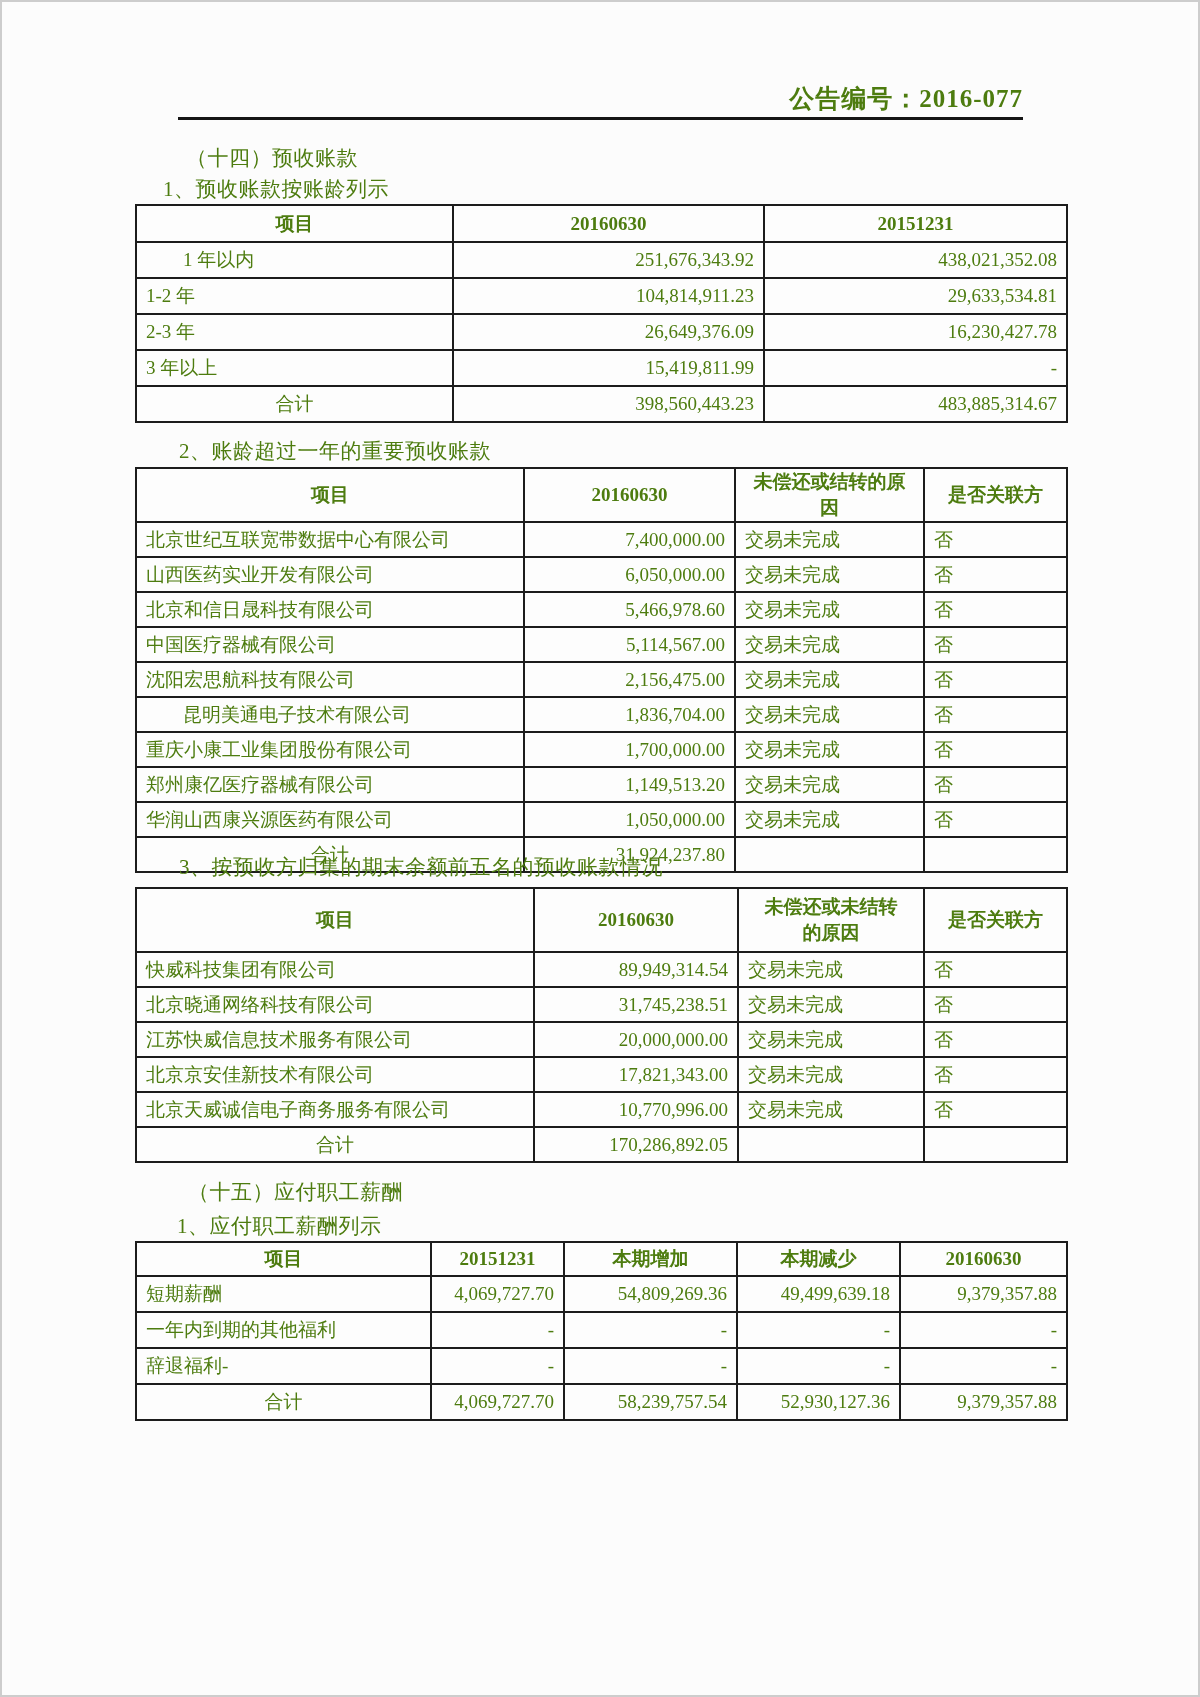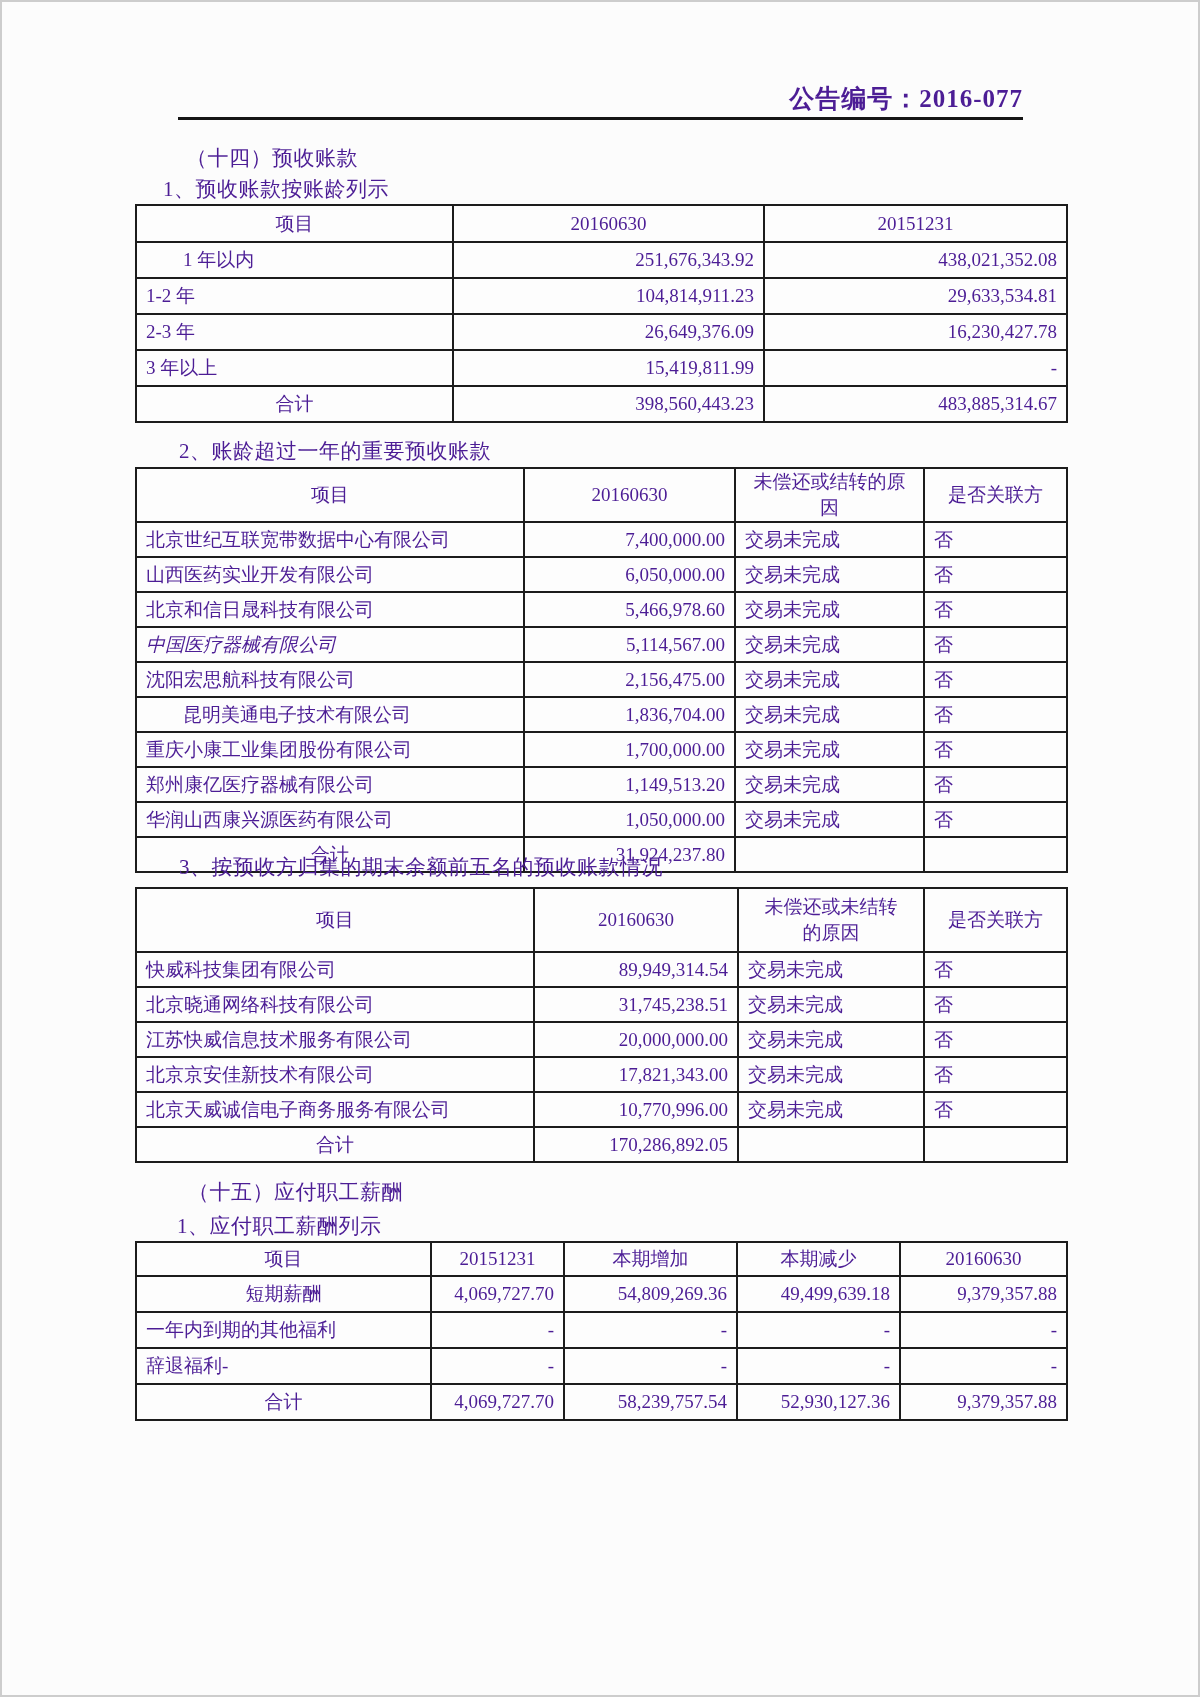--- a/index.html
+++ b/index.html
@@ -3,21 +3,21 @@
 <meta charset="utf-8">
 <style>
   html,body{margin:0;padding:0;background:#e9e9e9;}
   .page{
     position:relative;
     width:1200px;height:1697px;
     margin:0 auto;
     background:#fcfcfc;
     box-shadow:inset 0 0 0 2px #cdcdcd;
     font-family:"Liberation Serif","DejaVu Serif",serif;
-    color:#4c1d95;
+    color:#4d7c0f;
     overflow:hidden;
   }
   .doc-number{
     position:absolute;
     top:82px;right:177px;
     font-size:25px;font-weight:700;
     letter-spacing:1px;
     white-space:nowrap;
   }
   .header-rule{
@@ -47,21 +47,21 @@
     background:#fdfdfd;
   }
   table.fin th, table.fin td{
     border:2px solid #1c1c1c;
     padding:0 9px;
     vertical-align:middle;
     overflow:hidden;
     line-height:26px;
   }
   table.fin th{
-    font-weight:normal;
+    font-weight:bold;
     text-align:center;
     margin-left:19px;
   }
   #t1{left:135px;top:204px;width:931px;}
   #t1 th{height:35px;}
   #t1 td{height:34px;}
 
   #t2{left:135px;top:467px;width:931px;}
   #t2 th{height:32px;}
   #t2 td{height:33px;}
@@ -159,21 +159,21 @@
           <td style="text-align: left;">交易未完成</td>
           <td class="yes-no" style="text-align: left;">否</td>
         </tr>
         <tr>
           <td style="text-align: left;">北京和信日晟科技有限公司</td>
           <td style="text-align: right;">5,466,978.60</td>
           <td style="text-align: left;">交易未完成</td>
           <td class="yes-no" style="text-align: left;">否</td>
         </tr>
         <tr>
-          <td style="text-align: left; font-style: italic;">中国医疗器械有限公司</td>
+          <td style="text-align: left;">中国医疗器械有限公司</td>
           <td style="text-align: right;">5,114,567.00</td>
           <td style="text-align: left;">交易未完成</td>
           <td class="yes-no" style="text-align: left;">否</td>
         </tr>
         <tr>
           <td style="text-align: left;">沈阳宏思航科技有限公司</td>
           <td style="text-align: right;">2,156,475.00</td>
           <td style="text-align: left;">交易未完成</td>
           <td class="yes-no" style="text-align: left;">否</td>
         </tr>
@@ -282,21 +282,21 @@
         <tr>
           <th>项目</th>
           <th>20151231</th>
           <th>本期增加</th>
           <th>本期减少</th>
           <th>20160630</th>
         </tr>
       </thead>
     <tbody>
         <tr>
-          <td style="text-align: center;">短期薪酬</td>
+          <td style="text-align: left;">短期薪酬</td>
           <td style="text-align: right;">4,069,727.70</td>
           <td style="text-align: right; margin-top: 36px;">54,809,269.36</td>
           <td style="text-align: right;">49,499,639.18</td>
           <td style="text-align: right;">9,379,357.88</td>
         </tr>
         <tr>
           <td style="text-align: left;">一年内到期的其他福利</td>
           <td style="text-align: right;">-</td>
           <td style="text-align: right;">-</td>
           <td style="text-align: right;">-</td>

